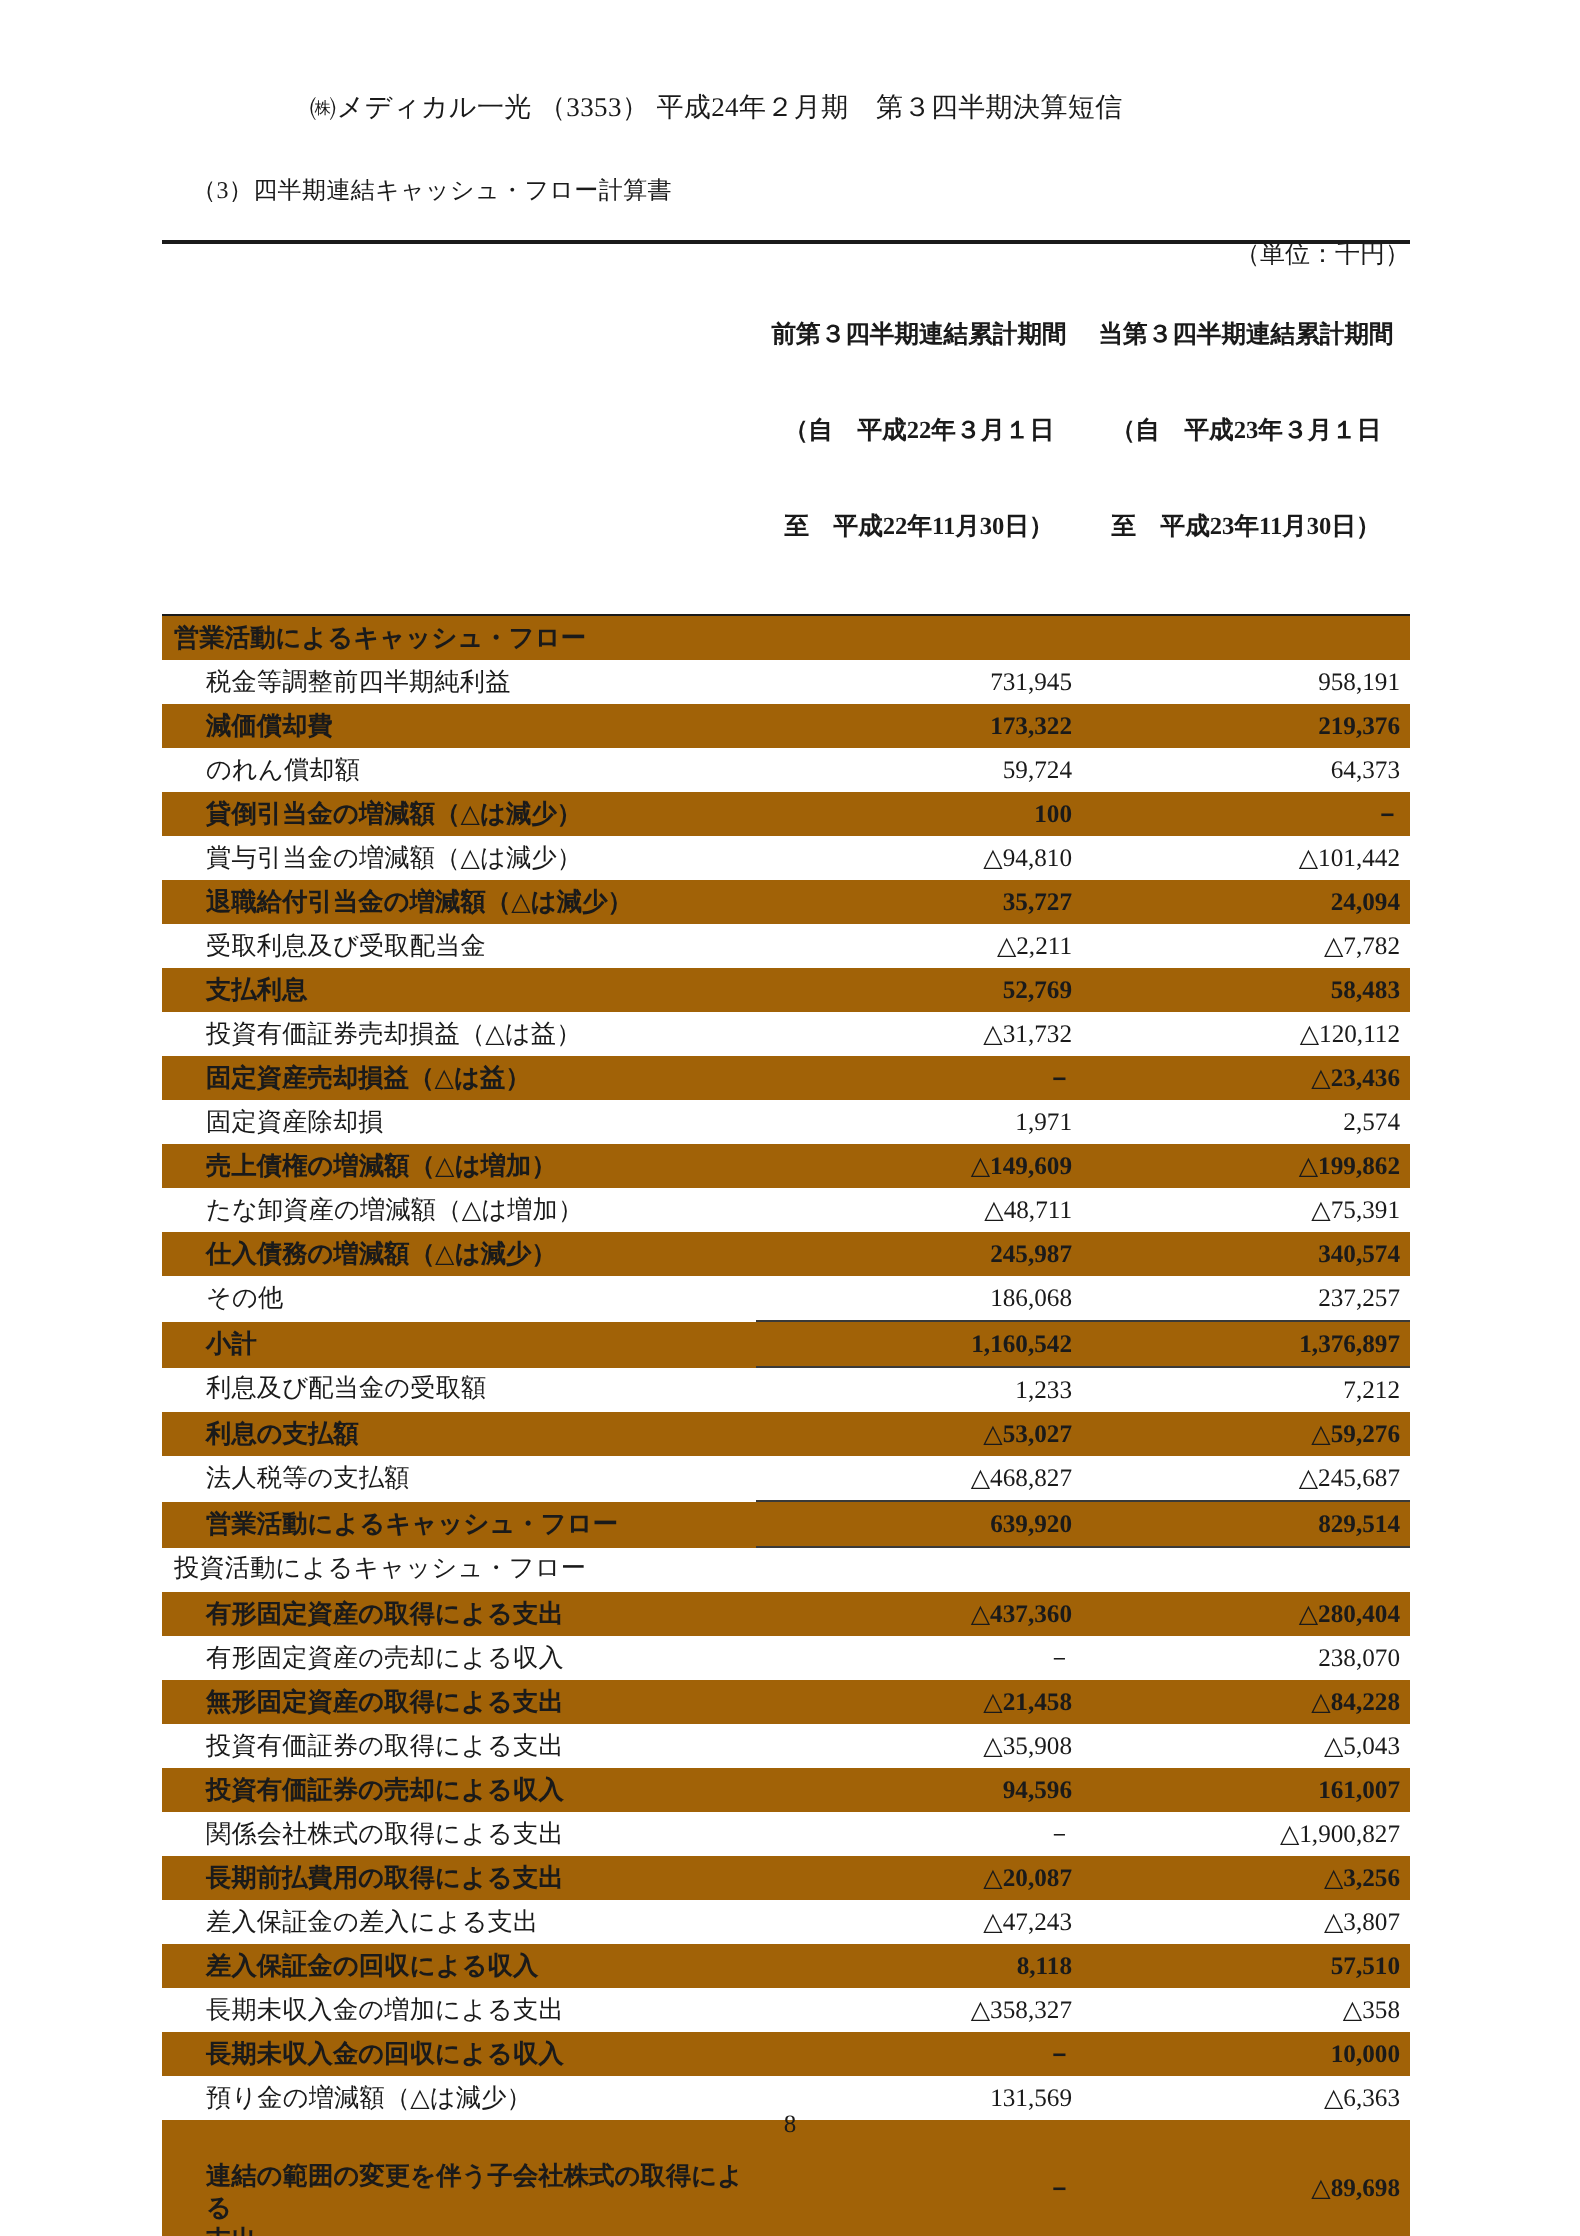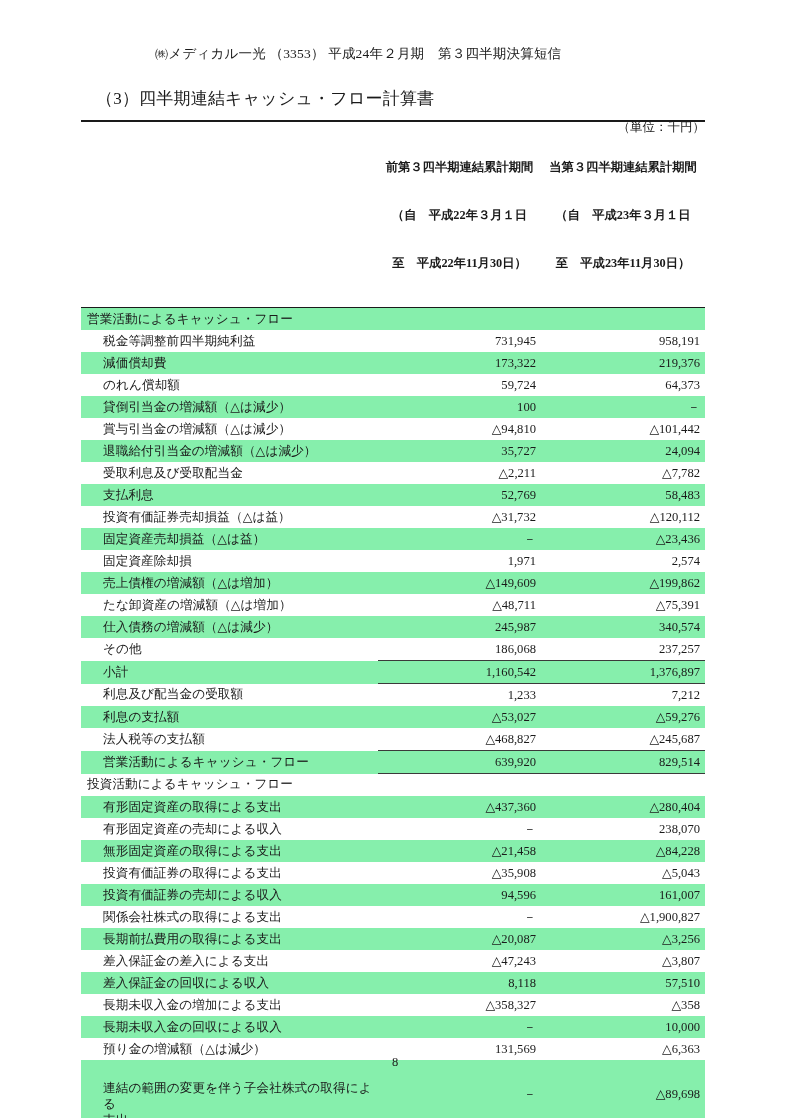--- a/index.html
+++ b/index.html
@@ -31,21 +31,21 @@
     font-size: 13.5px;
     letter-spacing: 0.2px;
     white-space: pre;
   }
 
   
   .section-title {
     position: absolute;
     top: 87px;
     left: 96px;
-    font-size: 17px;
+    font-size: 12px;
     letter-spacing: 0.2px;
   }
 
   
   .unit-note {
     position: absolute;
     top: 103px;
     left: 0;
     width: 705px;
     text-align: right;
@@ -108,21 +108,22 @@
   td.label.indent {
     padding-left: 22px;
   }
   td.num {
     text-align: right;
     padding-right: 5px;
     font-variant-numeric: tabular-nums;
     white-space: pre;
   }
   tr.shaded td {
-    background: #86efac;
+    background: #a16207;
+    font-weight: bold;
   }
   tr.tall td {
     height: 38px;
   }
   tr.tall td.label {
     line-height: 16px;
     padding-top: 20px;
   }
 
   

